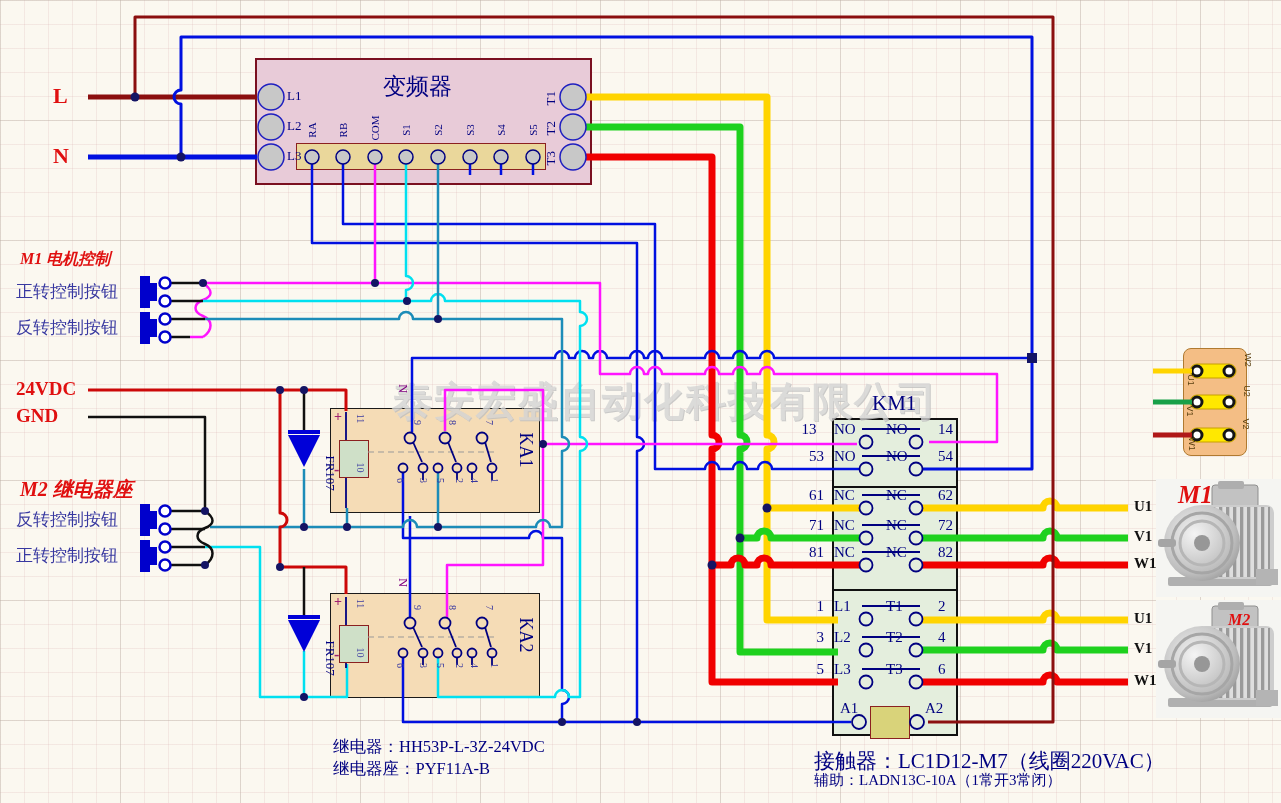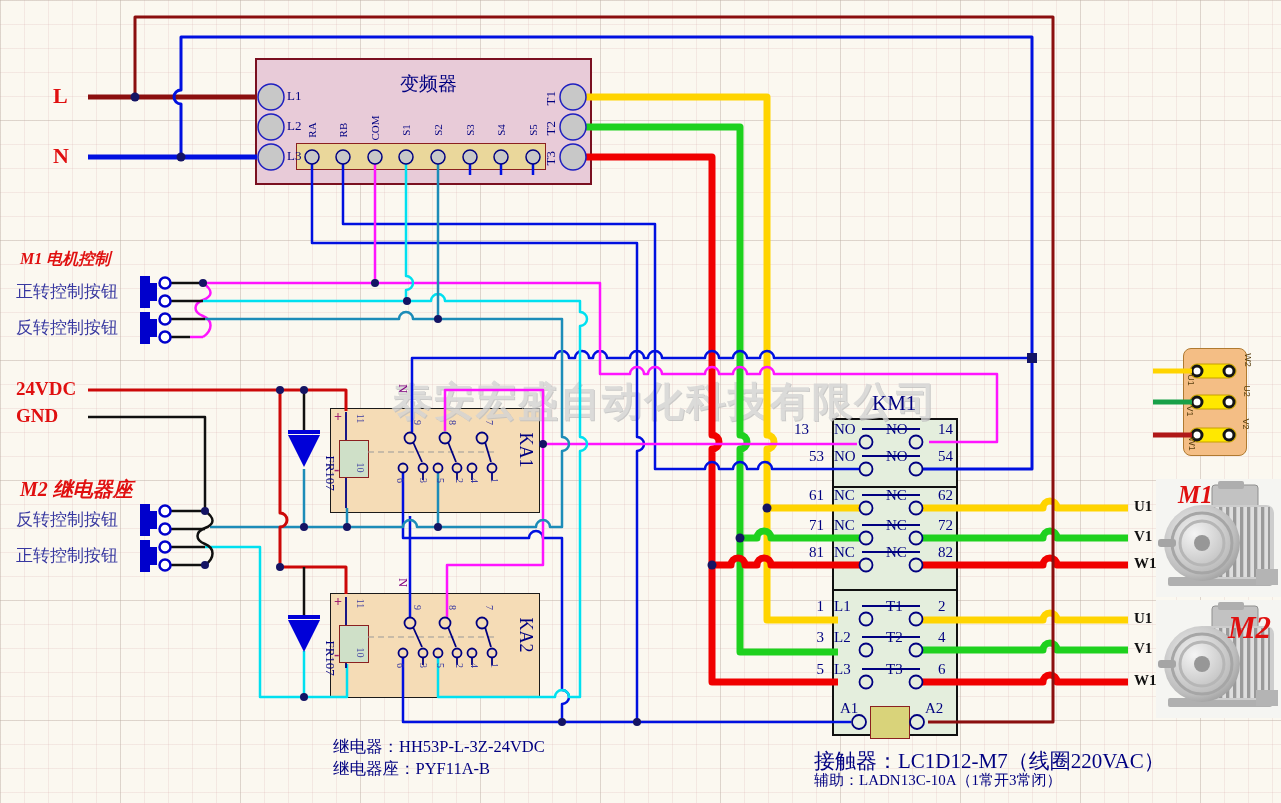--- a/index.html
+++ b/index.html
@@ -330,21 +330,21 @@
     <circle cx="304" cy="697" r="4"></circle>
     <rect x="1027" y="353" width="10" height="10"></rect>
   </g>
 </svg>
 
 <span class="lbl red" style="left:53px;top:84px;font-size:22px">L</span>
 <span class="lbl red" style="left:53px;top:144px;font-size:22px">N</span>
 <span class="lbl red" style="left:16px;top:379px;font-size:19px">24VDC</span>
 <span class="lbl red" style="left:16px;top:406px;font-size:19px">GND</span>
 
-<span class="lbl ctr" style="left:267px;top:74px;width:323px;font-size:19px">变频器</span>
+<span class="lbl ctr" style="left:256px;top:74px;width:323px;font-size:23px">变频器</span>
 <span class="lbl" style="left:287px;top:89px;font-size:13px">L1</span>
 <span class="lbl" style="left:287px;top:119px;font-size:13px">L2</span>
 <span class="lbl" style="left:287px;top:149px;font-size:13px">L3</span>
 <span class="lbl vert ctr" style="left:292px;top:124px;width:40px;font-size:11px">RA</span>
 <span class="lbl vert ctr" style="left:323px;top:124px;width:40px;font-size:11px">RB</span>
 <span class="lbl vert ctr" style="left:355px;top:122px;width:40px;font-size:11px">COM</span>
 <span class="lbl vert ctr" style="left:386px;top:124px;width:40px;font-size:11px">S1</span>
 <span class="lbl vert ctr" style="left:418px;top:124px;width:40px;font-size:11px">S2</span>
 <span class="lbl vert ctr" style="left:450px;top:124px;width:40px;font-size:11px">S3</span>
 <span class="lbl vert ctr" style="left:481px;top:124px;width:40px;font-size:11px">S4</span>
@@ -388,21 +388,21 @@
 <span class="lbl pin cw" style="left:408px;top:660px">3</span>
 <span class="lbl pin cw" style="left:425px;top:660px">5</span>
 <span class="lbl pin cw" style="left:444px;top:660px">2</span>
 <span class="lbl pin cw" style="left:459px;top:660px">4</span>
 <span class="lbl pin cw" style="left:479px;top:660px">1</span>
 <span class="lbl cw" style="left:508px;top:625px;font-size:18px">KA2</span>
 <span class="lbl cw" style="left:398px;top:576px;font-size:12px;color:#800080">N</span>
 <span class="lbl cw" style="left:312px;top:651px;font-size:13px">FR107</span>
 
 <span class="lbl" style="left:872px;top:392px;font-size:21px">KM1</span>
-<span class="lbl" style="left:794px;top:421px;width:30px;text-align:left;font-size:15px">13</span>
+<span class="lbl" style="left:794px;top:421px;width:30px;text-align:center;font-size:15px">13</span>
 <span class="lbl" style="left:834px;top:421px;font-size:15px">NO</span>
 <span class="lbl" style="left:886px;top:421px;font-size:15px">NO</span>
 <span class="lbl" style="left:938px;top:421px;font-size:15px">14</span>
 <span class="lbl" style="left:794px;top:448px;width:30px;text-align:right;font-size:15px">53</span>
 <span class="lbl" style="left:834px;top:448px;font-size:15px">NO</span>
 <span class="lbl" style="left:886px;top:448px;font-size:15px">NO</span>
 <span class="lbl" style="left:938px;top:448px;font-size:15px">54</span>
 <span class="lbl" style="left:794px;top:487px;width:30px;text-align:right;font-size:15px">61</span>
 <span class="lbl" style="left:834px;top:487px;font-size:15px">NC</span>
 <span class="lbl" style="left:886px;top:487px;font-size:15px">NC</span>
@@ -437,18 +437,18 @@
 <span class="lbl tbl-lbl cw" style="left:1184px;top:439px">W1</span>
 <span class="lbl tbl-lbl cw" style="left:1240px;top:419px">V2</span>
 
 <span class="lbl" style="left:1134px;top:498px;font-size:15px;font-weight:bold;color:#111">U1</span>
 <span class="lbl" style="left:1134px;top:528px;font-size:15px;font-weight:bold;color:#111">V1</span>
 <span class="lbl" style="left:1134px;top:555px;font-size:15px;font-weight:bold;color:#111">W1</span>
 <span class="lbl" style="left:1134px;top:610px;font-size:15px;font-weight:bold;color:#111">U1</span>
 <span class="lbl" style="left:1134px;top:640px;font-size:15px;font-weight:bold;color:#111">V1</span>
 <span class="lbl" style="left:1134px;top:672px;font-size:15px;font-weight:bold;color:#111">W1</span>
 <span class="lbl red ital" style="left:1178px;top:481px;font-size:25px">M1</span>
-<span class="lbl red ital" style="left:1228px;top:611px;font-size:31px">M2</span>
+<span class="lbl red ital" style="left:1228px;top:611px;font-size:16px">M2</span>
 
 <span class="lbl" style="left:333px;top:738px;font-size:16.5px">继电器：HH53P-L-3Z-24VDC</span>
 <span class="lbl" style="left:333px;top:760px;font-size:16.5px">继电器座：PYF11A-B</span>
 <span class="lbl" style="left:814px;top:750px;font-size:21px">接触器：LC1D12-M7（线圈220VAC）</span>
 <span class="lbl" style="left:814px;top:772px;font-size:15px">辅助：LADN13C-10A（1常开3常闭）</span>
 
 </body></html>

